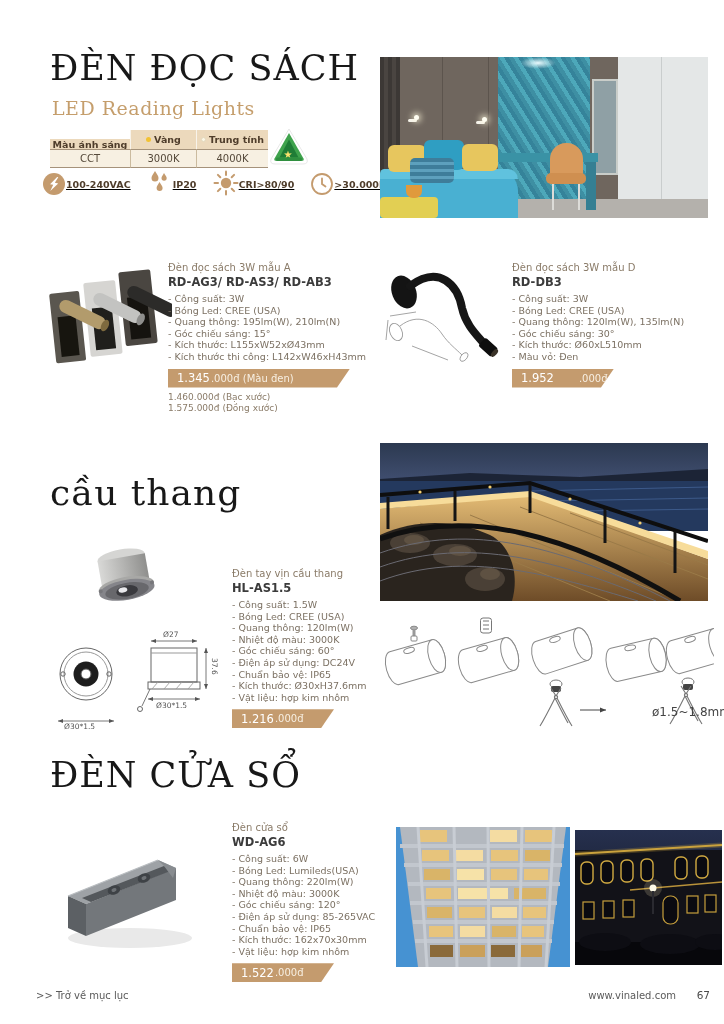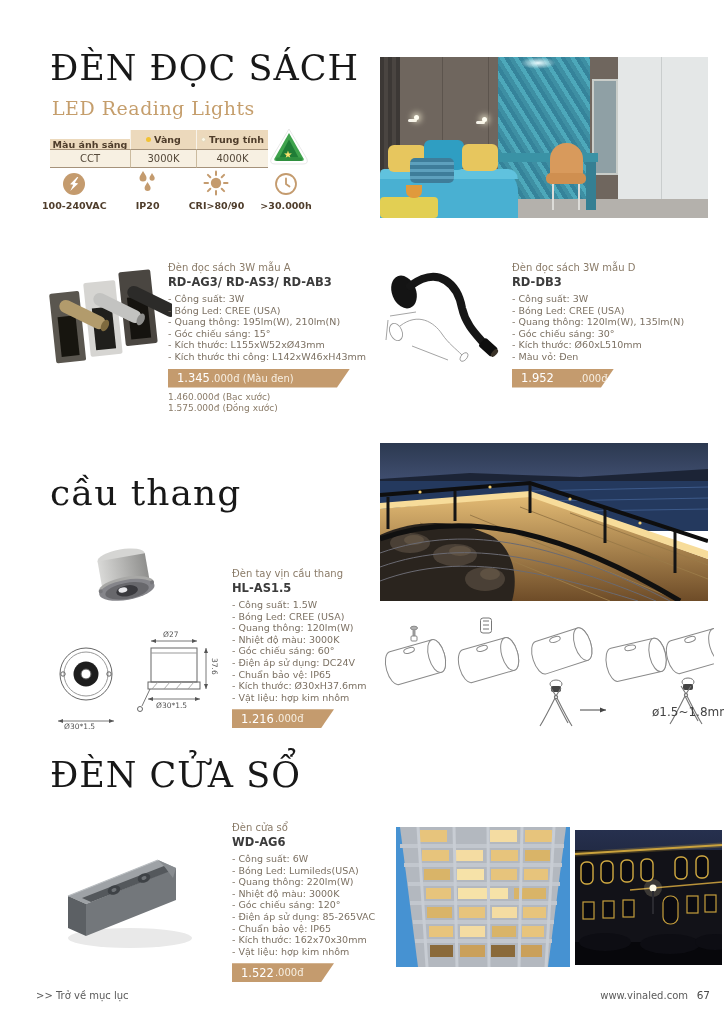--- a/index.html
+++ b/index.html
@@ -22,21 +22,21 @@
   .cct-vals .cct-cell { background:#f7f0e2; color:#55493a; font-size:10px;
                         border-top:1px solid #a5927a; border-bottom:1.5px solid #a5927a; border-left:1px solid #cbbb9f; }
   .cct-vals .cct-cell:first-child { border-left:none; }
   .w1{width:80px}.w2{width:66px}.w3{width:72px}
   .dot { width:5px; height:5px; border-radius:50%; margin-right:3px; flex:0 0 auto; }
   .dot-yellow { background:#f2c233; }
   .dot-neutral { background:#fcf7e6; border:1px solid #e3d9bf; }
 
   
   .features { position:absolute; left:42px; top:169px; display:flex; gap:16px; }
-  .feature { display:flex; flex-direction:column; align-items:center; min-width:50px; }
+  .feature { display:flex; flex-direction:row; align-items:center; min-width:50px;text-decoration:underline; }
   .f-icon { height:27px; display:flex; align-items:flex-end; }
   .f-label { font-size:9.5px; font-weight:bold; color:#4f3d2b; margin-top:4px; white-space:nowrap; }
 
   
   .specs { position:absolute; }
   .prod-name { font-size:10px; color:#8a7b68; margin-bottom:2px; }
   .prod-model { font-size:11.5px; font-weight:bold; color:#3b3b3b; margin-bottom:4px; }
   .spec-line { font-size:9.5px; line-height:11.6px; color:#7c7163; }
   .price-banner { margin-top:6px; height:19px; background:#c49b6e; color:#fff;
                   clip-path:polygon(0 0,100% 0,calc(100% - 13px) 100%,0 100%);
@@ -606,16 +606,16 @@
       <rect y="112" width="147" height="23" fill="#07070b"></rect>
       <g fill="#0d0d13">
           <ellipse cx="30" cy="112" rx="26" ry="9"></ellipse>
           <ellipse cx="95" cy="114" rx="30" ry="10"></ellipse>
           <ellipse cx="140" cy="112" rx="20" ry="8"></ellipse>
         </g>
     </svg>
   </div>
 
   <span class="footer-text" style="left:36px;top:990px;">&gt;&gt; Trở về mục lục</span>
-  <span class="footer-text" style="right:36px;top:990px;margin-left:40px;">www.vinaled.com</span>
+  <span class="footer-text" style="right:48px;top:990px;margin-left:40px;">www.vinaled.com</span>
   <span class="footer-text" style="right:14px;top:989px;font-size:10.5px;color:#4a4a4a;">67</span>
 
 </div>
 
 </body></html>

